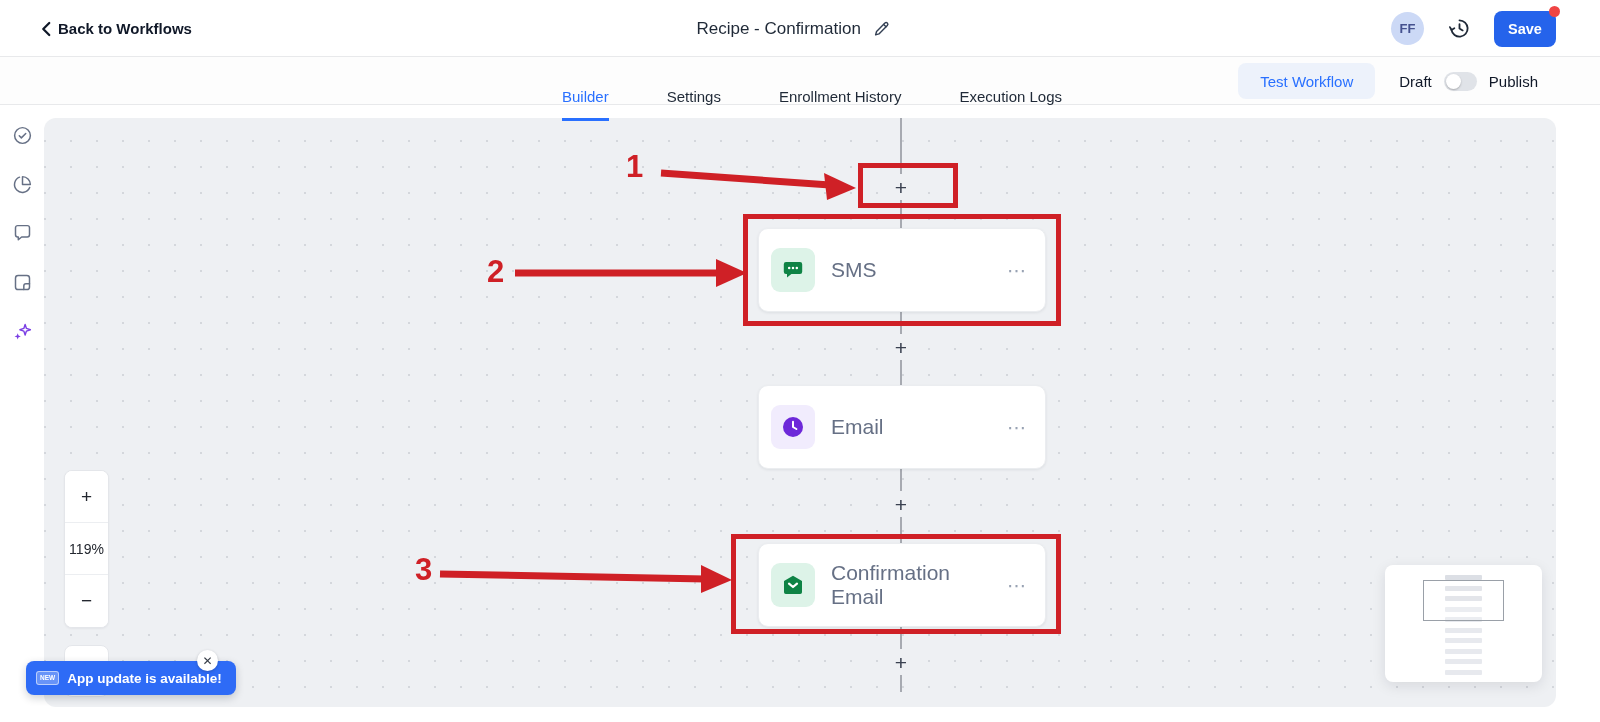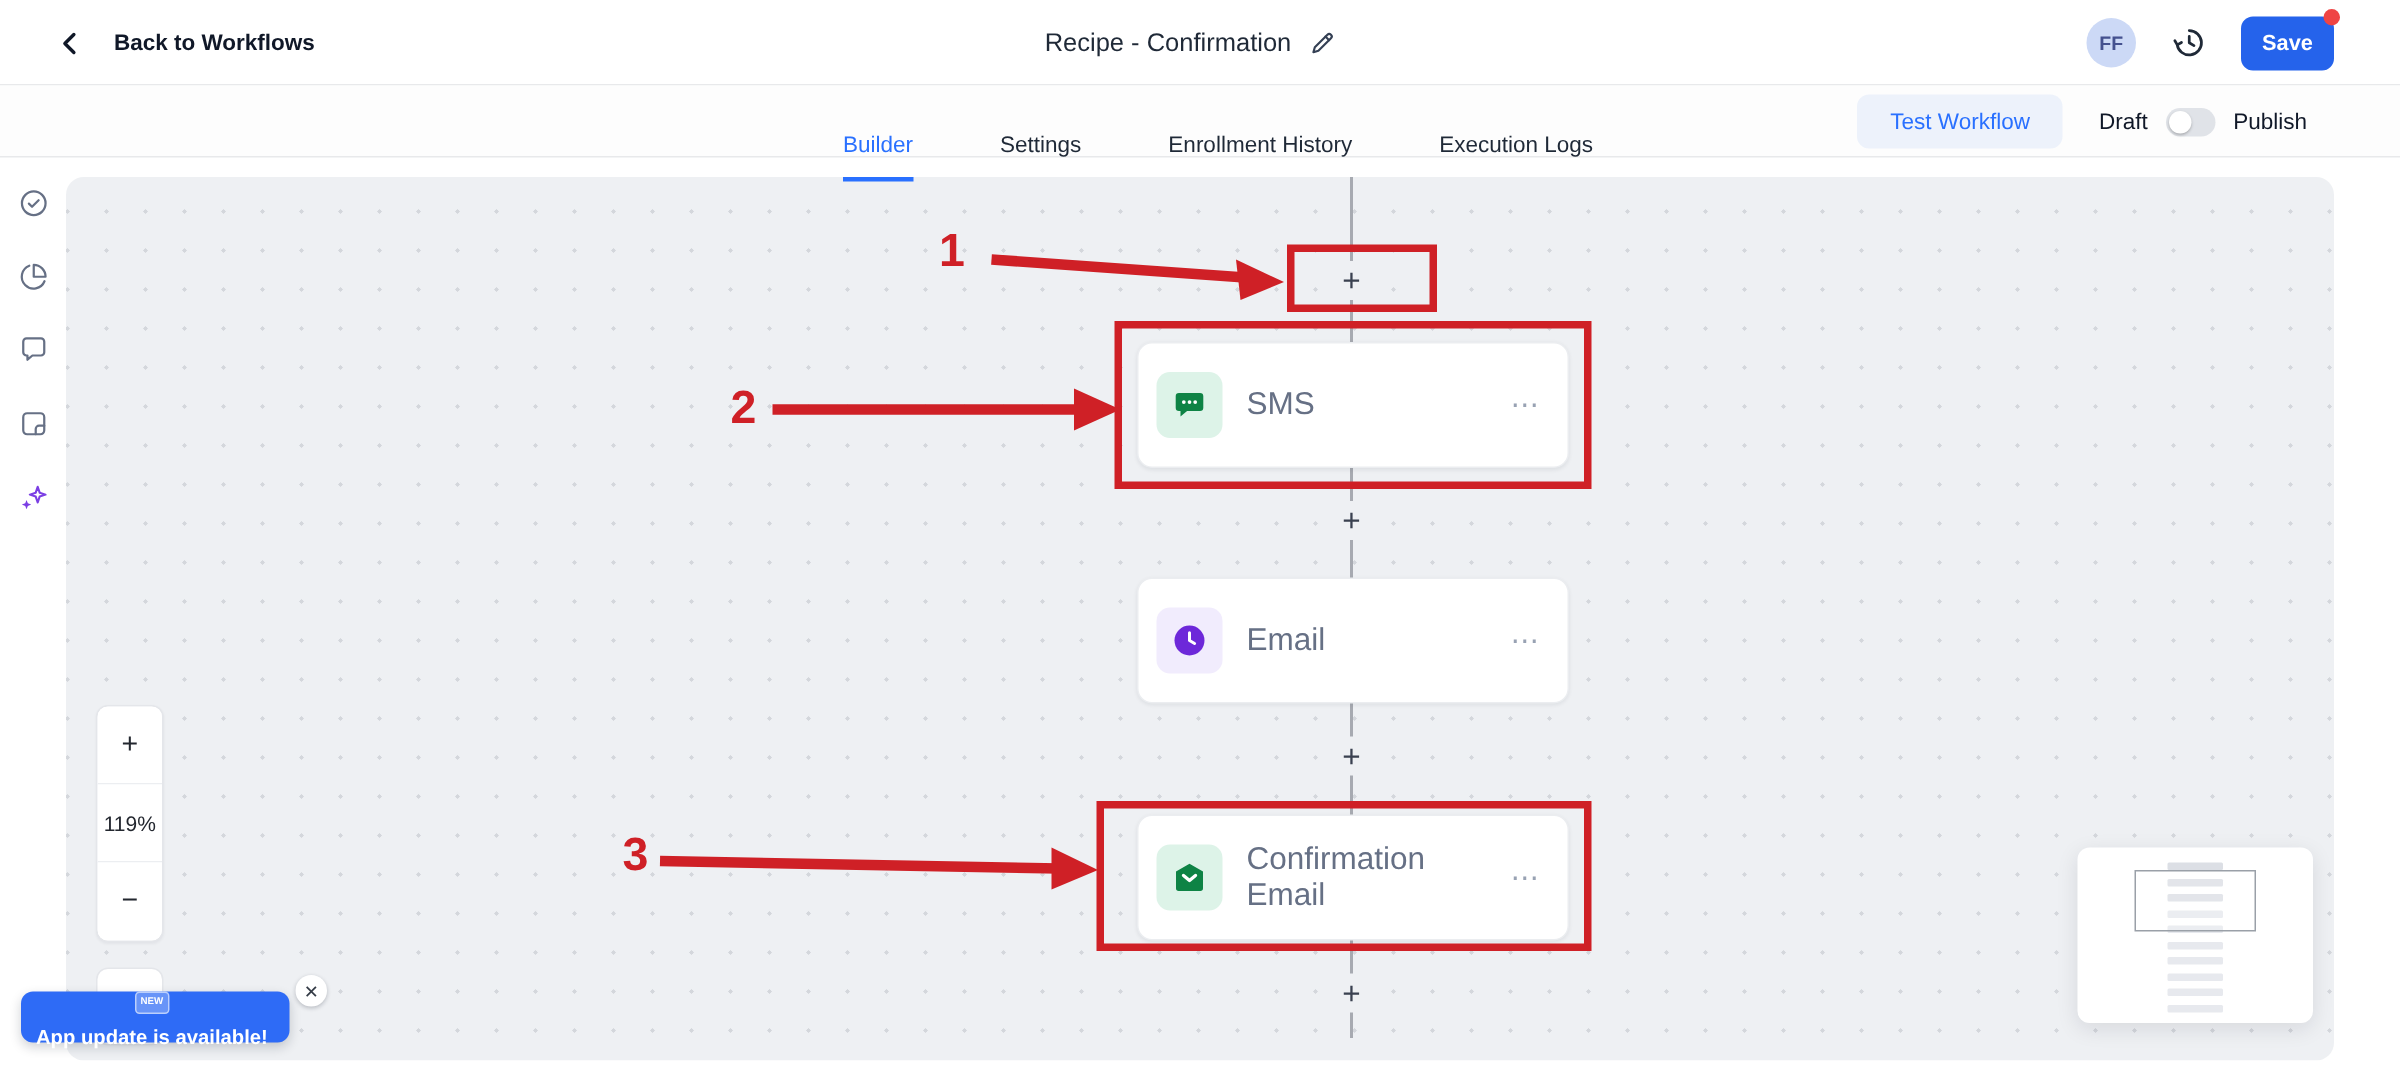--- a/index.html
+++ b/index.html
@@ -1,21 +1,21 @@
 <!DOCTYPE html>
 <html><head>
 <meta charset="utf-8">
 <style>
   * { margin:0; padding:0; box-sizing:border-box; }
   html,body { width:1600px; height:722px; background:#ffffff; font-family:"Liberation Sans", sans-serif; overflow:hidden; }
   .app { position:relative; width:1600px; height:722px; background:#ffffff; }
 
   
   .topbar { position:absolute; left:0; top:0; width:1600px; height:57px; background:#ffffff; border-bottom:1px solid #e8e9eb; z-index:30; }
-  .back { position:absolute; left:38px; top:0; height:57px; display:flex; align-items:center; gap:20px; cursor:pointer; }
+  .back { position:absolute; left:38px; top:0; height:57px; display:flex; align-items:center; gap:2px; cursor:pointer; }
   .back span { font-size:15px; font-weight:700; color:#101828; }
   .titlewrap { position:absolute; left:50%; top:0; transform:translateX(-53%); height:57px; display:flex; align-items:center; gap:12px; }
   .titlewrap h1 { font-size:17px; font-weight:500; color:#1f2937; }
   .topbar-right { position:absolute; right:44px; top:0; height:57px; display:flex; align-items:center; gap:22px; }
   .avatar { width:33px; height:33px; border-radius:50%; background:#ccd9f6; color:#44518f; font-size:13px; font-weight:700; display:flex; align-items:center; justify-content:center; cursor:pointer; }
   .history-btn { width:26px; height:26px; display:flex; align-items:center; justify-content:center; cursor:pointer; }
   .save-btn { position:relative; width:62px; height:36px; background:#2563eb; border:none; border-radius:8px; color:#fff; font-size:14.5px; font-weight:600; cursor:pointer; font-family:"Liberation Sans",sans-serif; }
   .save-dot { position:absolute; right:-4px; top:-5px; width:11px; height:11px; border-radius:50%; background:#ef4444; }
 
   
@@ -57,21 +57,21 @@
   .expand-btn { position:absolute; left:20px; top:527px; width:45px; height:52px; background:#ffffff; border:1px solid #e4e6ea; border-radius:8px; display:flex; align-items:center; justify-content:center; cursor:pointer; }
 
   
   .minimap { position:absolute; left:1341px; top:447px; width:157px; height:117px; background:#ffffff; border-radius:8px; box-shadow:0 4px 14px rgba(16,24,40,.10); z-index:5; cursor:pointer; }
   .mm-bars { position:absolute; left:60px; top:10px; width:37px; display:flex; flex-direction:column; gap:5.5px; }
   .mm-bar { height:5px; border-radius:1px; background:#e7e9ee; }
   .mm-bar.dark { background:#dcdfe5; }
   .mm-view { position:absolute; left:38px; top:15px; width:81px; height:41px; border:1.5px solid #9aa0a8; background:rgba(255,255,255,.2); }
 
   
-  .notif { position:absolute; left:14px; top:661px; height:34px; background:#2e6bf6; border-radius:8px; display:flex; align-items:center; gap:8px; padding:0 14px 0 10px; box-shadow:0 3px 8px rgba(16,24,40,.2); z-index:40; cursor:pointer;flex-direction:column; }
+  .notif { position:absolute; left:26px; top:661px; height:34px; background:#2e6bf6; border-radius:8px; display:flex; align-items:center; gap:8px; padding:0 14px 0 10px; box-shadow:0 3px 8px rgba(16,24,40,.2); z-index:40; cursor:pointer; }
   .notif-badge { background:rgba(255,255,255,.28); border:1px solid rgba(255,255,255,.55); color:#ffffff; font-size:6.5px; font-weight:700; padding:3px 3px; border-radius:3px; line-height:1; }
   .notif-text { color:#ffffff; font-size:13.5px; font-weight:700; white-space:nowrap; }
   .notif-close { position:absolute; left:197px; top:650px; width:21px; height:21px; border-radius:50%; background:#ffffff; box-shadow:0 1px 3px rgba(16,24,40,.25); display:flex; align-items:center; justify-content:center; font-size:12px; color:#343b46; z-index:41; cursor:pointer; }
 </style>
 </head>
 <body>
 
 <div class="app">
 
   <header class="topbar">

